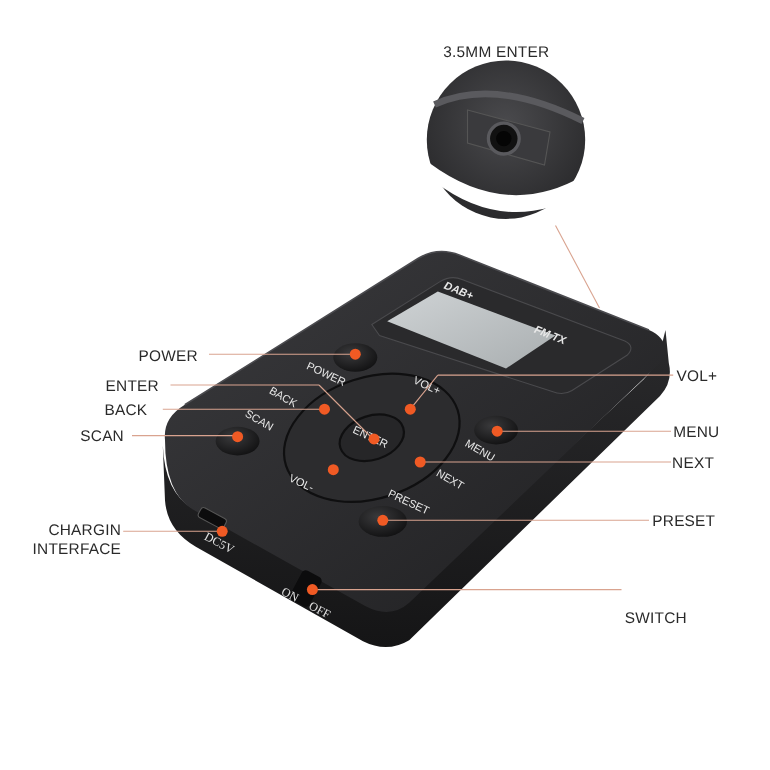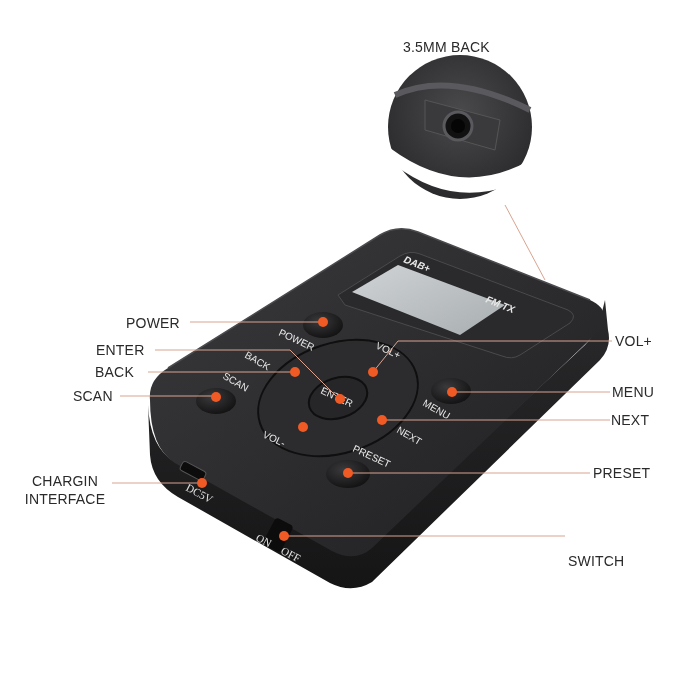--- a/index.html
+++ b/index.html
@@ -1,18 +1,18 @@
 <!DOCTYPE html>
 <html><head>
 <meta charset="utf-8">
 <style>
   html, body { margin:0; padding:0; }
   body { width:700px; height:700px; background:#ffffff; position:relative; overflow:hidden; font-family:"Liberation Sans", sans-serif; }
   .label { position:absolute; font-size:14px; color:#2a2a2a; white-space:nowrap; letter-spacing:0.2px; }
-  .label.right-align { text-align:center; }
+  .label.right-align { text-align:right; }
   svg.scene { position:absolute; left:0; top:0; }
   .devtext { font-family:"Liberation Sans", sans-serif; fill:#e8e8e8; font-size:10px; }
   .devtext-serif { font-family:"Liberation Serif", serif; fill:#e0e0e0; font-size:11px; }
 </style>
 </head>
 <body>
 
 <svg class="scene" width="700" height="700" viewBox="0 0 700 700">
   <defs>
     <linearGradient id="bodyGrad" x1="0" y1="0" x2="1" y2="1">
@@ -115,21 +115,21 @@
     <circle cx="216" cy="397" r="5"></circle>
     <circle cx="452" cy="392" r="5"></circle>
     <circle cx="303" cy="427" r="5"></circle>
     <circle cx="382" cy="420" r="5"></circle>
     <circle cx="348" cy="473" r="5"></circle>
     <circle cx="202" cy="483" r="5"></circle>
     <circle cx="284" cy="536" r="5"></circle>
   </g>
 </svg>
 
-<div class="label" style="left:403px; top:39px;">3.5MM BACK</div>
+<div class="label" style="left:403px; top:39px;">3.5MM ENTER</div>
 <div class="label" style="left:126px; top:315px;">POWER</div>
 <div class="label" style="left:96px; top:342px;">ENTER</div>
 <div class="label" style="left:95px; top:364px;">BACK</div>
 <div class="label" style="left:73px; top:388px;">SCAN</div>
 <div class="label right-align" style="left:20px; top:472px; width:90px; line-height:18px;">
   <div>CHARGIN</div>
   <div>INTERFACE</div>
 </div>
 <div class="label" style="left:615px; top:333px;">VOL+</div>
 <div class="label" style="left:612px; top:384px;">MENU</div>

